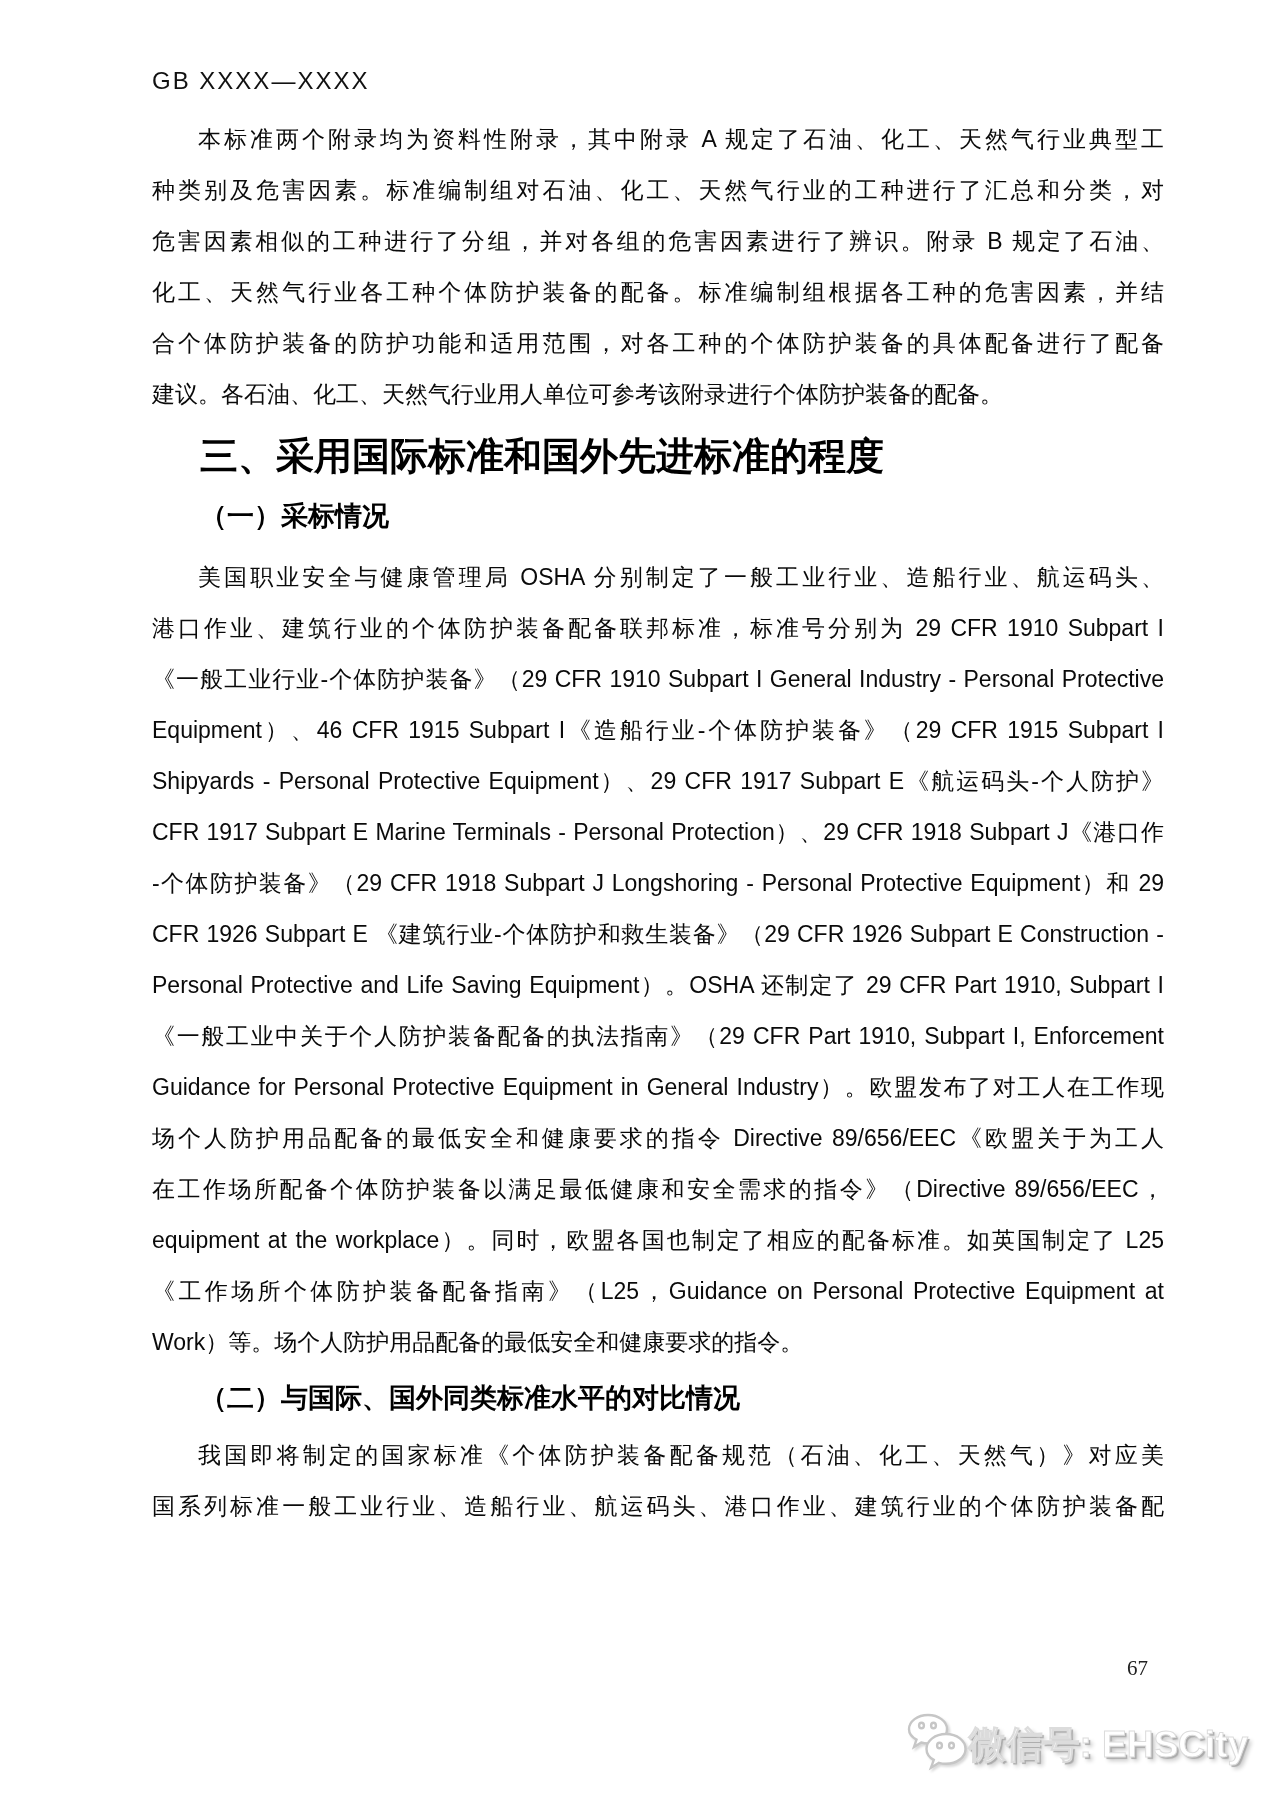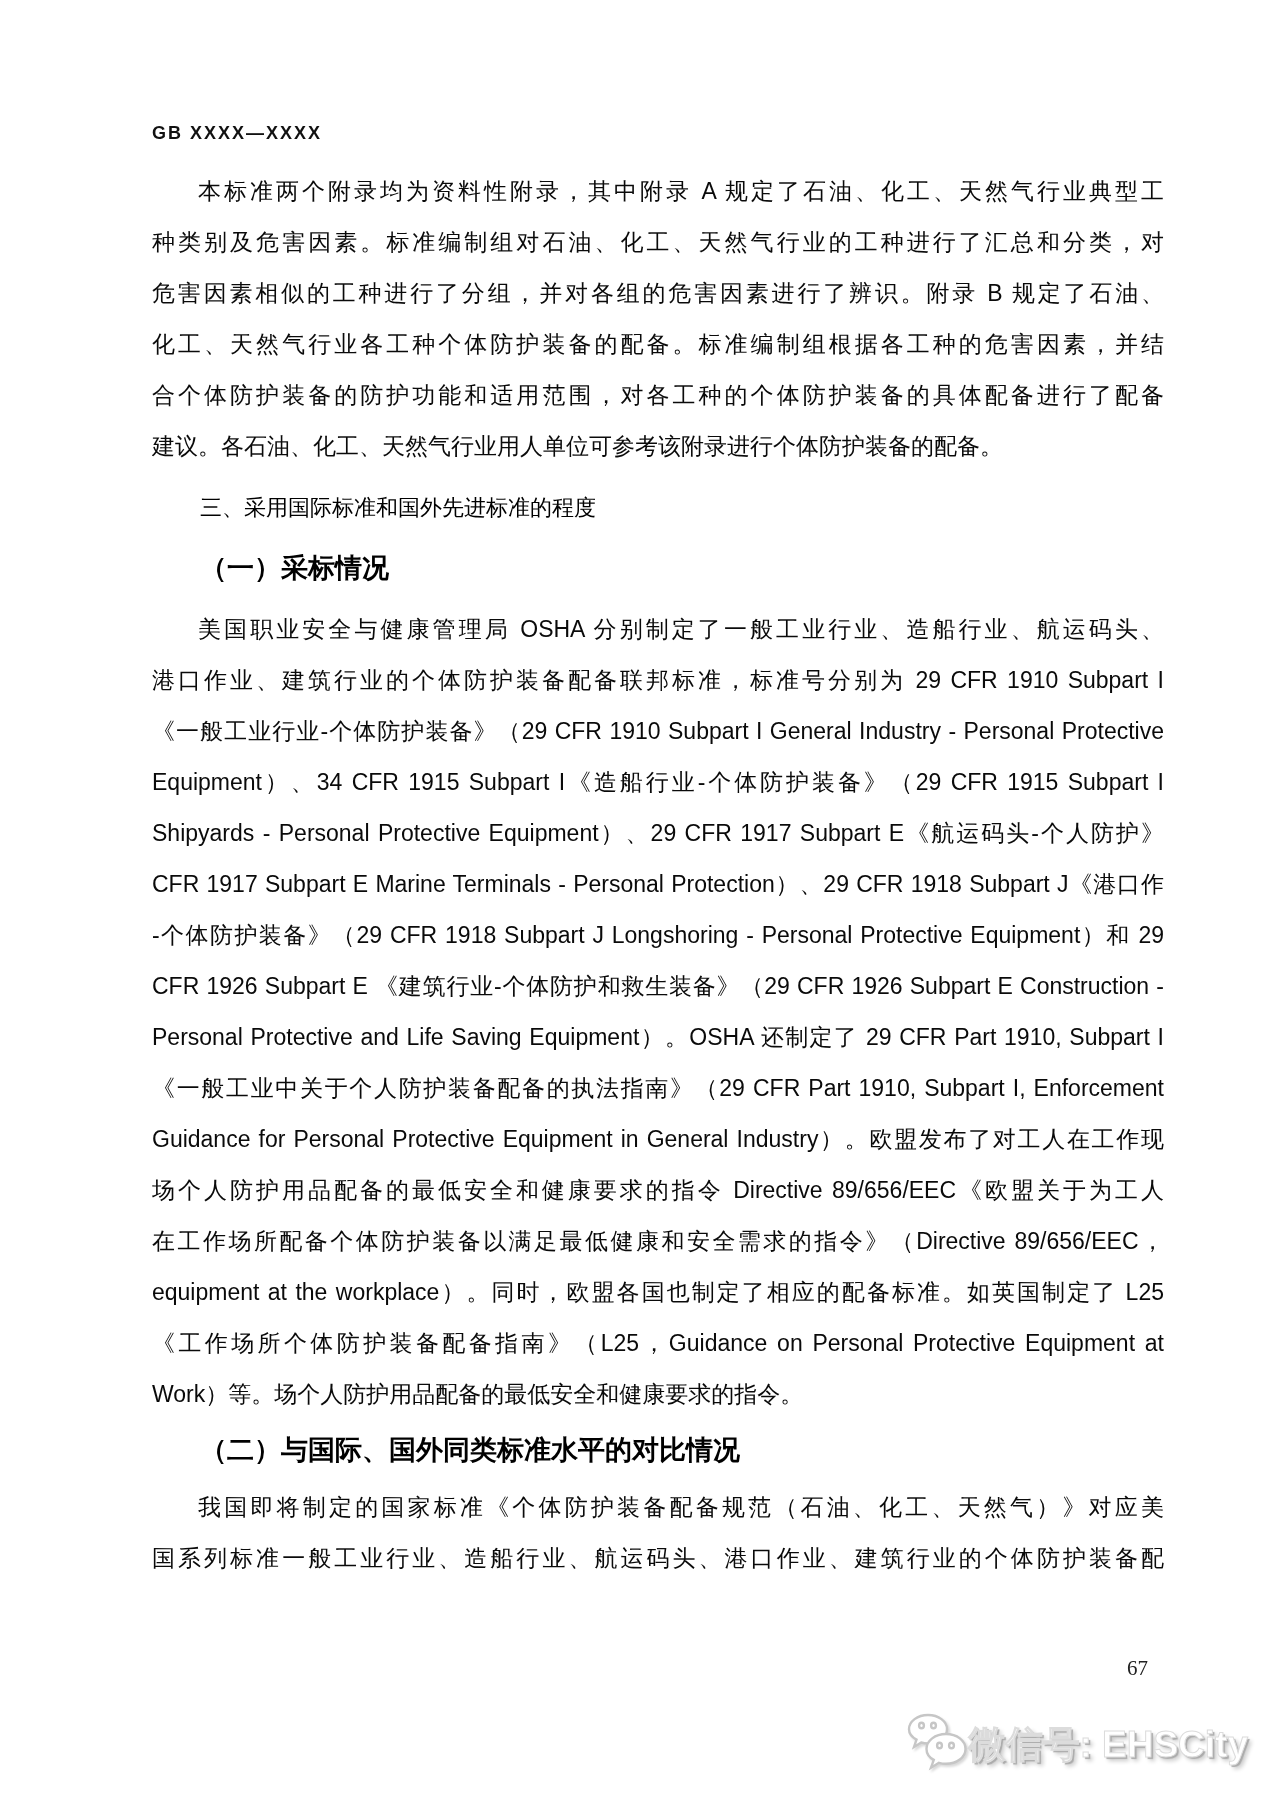--- a/index.html
+++ b/index.html
@@ -16,23 +16,23 @@
     font-family: "Liberation Sans", "DejaVu Sans", sans-serif;
     color: #000000;
   }
   .content {
     position: absolute;
     left: 152px;
     top: 0;
     width: 1012px;
   }
   .doc-header {
-    margin-top: 120px;
-    font-size: 18px;
-    font-weight: bold;
+    margin-top: 68px;
+    font-size: 24px;
+    font-weight: normal;
     letter-spacing: 2px;
     line-height: 26px;
     color: #111111;
   }
   .para {
     font-size: 23px;
     color: #0a0a0a;
   }
   .para-1 { margin-top: 20px; }
   .para-2 { margin-top: 16px; }
@@ -41,22 +41,22 @@
     height: 51px;
     line-height: 51px;
     overflow: hidden;
     text-align: justify;
     text-align-last: justify;
   }
   .text-line.indent { text-indent: 46px; }
   .text-line.last { text-align-last: left; }
   .h-main {
     margin: 14px 0 0 0;
-    font-size: 22px;
-    font-weight: normal;
+    font-size: 38px;
+    font-weight: bold;
     line-height: 44px;
     text-indent: 48px;
     color: #000000;
   }
   .h-sub {
     margin: 18px 0 0 0;
     font-size: 27px;
     font-weight: bold;
     line-height: 40px;
     text-indent: 48px;
@@ -108,21 +108,21 @@
       </div>
 
     <div class="h-main">三、采用国际标准和国外先进标准的程度</div>
 
     <div class="h-sub">（一）采标情况</div>
 
     <div class="para para-2">
         <div class="text-line indent">美国职业安全与健康管理局 OSHA 分别制定了一般工业行业、造船行业、航运码头、</div>
         <div class="text-line">港口作业、建筑行业的个体防护装备配备联邦标准，标准号分别为 29 CFR 1910 Subpart I</div>
         <div class="text-line">《一般工业行业-个体防护装备》（29 CFR 1910 Subpart I General Industry - Personal Protective</div>
-        <div class="text-line">Equipment）、34 CFR 1915 Subpart I《造船行业-个体防护装备》（29 CFR 1915 Subpart I</div>
+        <div class="text-line">Equipment）、46 CFR 1915 Subpart I《造船行业-个体防护装备》（29 CFR 1915 Subpart I</div>
         <div class="text-line">Shipyards - Personal Protective Equipment）、29 CFR 1917 Subpart E《航运码头-个人防护》（29</div>
         <div class="text-line">CFR 1917 Subpart E Marine Terminals - Personal Protection）、29 CFR 1918 Subpart J《港口作业</div>
         <div class="text-line">-个体防护装备》（29 CFR 1918 Subpart J Longshoring - Personal Protective Equipment）和 29</div>
         <div class="text-line">CFR 1926 Subpart E 《建筑行业-个体防护和救生装备》（29 CFR 1926 Subpart E Construction -</div>
         <div class="text-line">Personal Protective and Life Saving Equipment）。OSHA 还制定了 29 CFR Part 1910, Subpart I</div>
         <div class="text-line">《一般工业中关于个人防护装备配备的执法指南》（29 CFR Part 1910, Subpart I, Enforcement</div>
         <div class="text-line">Guidance for Personal Protective Equipment in General Industry）。欧盟发布了对工人在工作现</div>
         <div class="text-line">场个人防护用品配备的最低安全和健康要求的指令 Directive 89/656/EEC《欧盟关于为工人</div>
         <div class="text-line">在工作场所配备个体防护装备以满足最低健康和安全需求的指令》（Directive 89/656/EEC，</div>
         <div class="text-line">equipment at the workplace）。同时，欧盟各国也制定了相应的配备标准。如英国制定了 L25</div>

